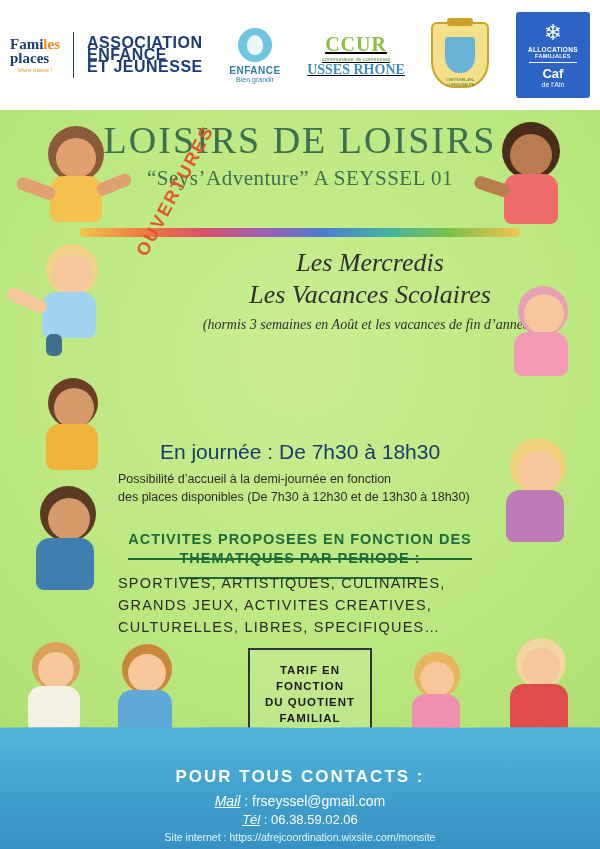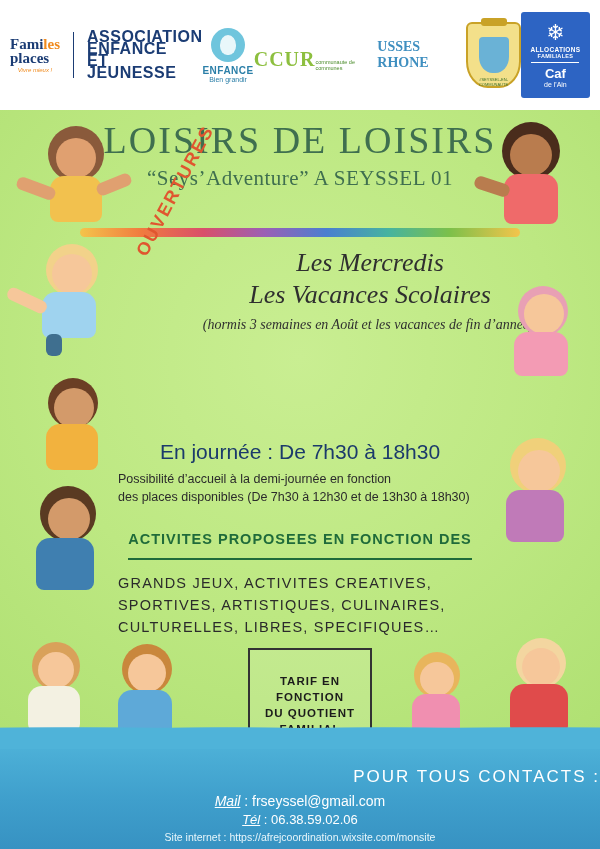--- a/index.html
+++ b/index.html
@@ -33,21 +33,21 @@
   .enfance-circle{
     width:34px;height:34px;border-radius:50%;
     background:#6fc5dd;position:relative;
   }
   .enfance-circle:after{
     content:"";position:absolute;left:9px;top:7px;width:16px;height:20px;
     border-radius:50% 50% 45% 45%;background:#ffffff;opacity:.85;
   }
   .enfance-label{font-size:10px;font-weight:bold;color:#2b7fa8;margin-top:3px;letter-spacing:.5px;}
   .enfance-sub{font-size:7px;color:#2b7fa8;}
-  .ccur{display:flex;flex-direction:row;align-items:flex-end;}
+  .ccur{display:flex;flex-direction:column;align-items:center;text-decoration:underline;}
   .ccur-top{font-family:"Liberation Serif",serif;font-weight:bold;font-size:20px;color:#8dbf3f;letter-spacing:1px;}
   .ccur-mid{font-size:5.5px;color:#4b8c2b;}
   .ccur-bot{font-family:"Liberation Serif",serif;font-weight:bold;font-size:14px;color:#3f8fc0;}
   .blason{
     width:54px;height:62px;background:#f3e08a;
     border:2px solid #c9a227;border-radius:6px 6px 40% 40%;
     display:flex;align-items:center;justify-content:center;
     position:relative;
   }
   .blason .inner{width:30px;height:36px;background:#6ab2d6;border-radius:4px 4px 45% 45%;}
@@ -107,40 +107,40 @@
     font-size:14.5px;font-weight:bold;color:#1f6b3a;letter-spacing:1px;line-height:19px;
   }
   .activites-title span{border-bottom:2px solid #1f6b3a;padding-bottom:11px;}
   .activites-list{
     position:absolute;top:572px;left:118px;width:400px;
     font-size:14.5px;color:#2b2b2b;letter-spacing:1.2px;line-height:22px;
   }
 
   .tarif{
     position:absolute;top:648px;left:248px;width:108px;
-    border:2px solid #333;padding:23px 6px;text-align:center;
+    border:2px solid #333;padding:12px 6px;text-align:center;
     font-size:11.5px;font-weight:bold;color:#1b1b1b;letter-spacing:1px;line-height:16px;
     background:rgba(255,255,255,0.12);
   }
 
   
   .water{
     position:absolute;left:0;right:0;bottom:0;height:110px;
     background:linear-gradient(180deg,#4fb3d9 0%,#3f9fcc 55%,#3792c2 100%);
   }
   .water:before{
     content:"";position:absolute;top:-16px;left:0;right:0;height:26px;
     background:radial-gradient(ellipse at 12% 100%, #4fb3d9 58%, transparent 60%),
                radial-gradient(ellipse at 38% 100%, #4fb3d9 58%, transparent 60%),
                radial-gradient(ellipse at 64% 100%, #4fb3d9 58%, transparent 60%),
                radial-gradient(ellipse at 90% 100%, #4fb3d9 58%, transparent 60%);
   }
   .contacts{
-    position:absolute;left:0;right:0;bottom:62px;text-align:right;
-    color:#ffffff;font-size:17px;letter-spacing:2px;
+    position:absolute;left:0;right:0;bottom:62px;text-align:center;
+    color:#ffffff;font-size:17px;letter-spacing:2px;font-weight:bold;
   }
   .mail{position:absolute;left:0;right:0;bottom:40px;text-align:center;color:#ffffff;font-size:14px;}
   .tel{position:absolute;left:0;right:0;bottom:22px;text-align:center;color:#ffffff;font-size:13px;}
   .site{position:absolute;left:0;right:0;bottom:6px;text-align:center;color:#e7f6fb;font-size:10.5px;}
   .u{text-decoration:underline;font-style:italic;}
 
   
   .kid{position:absolute;}
   .head{border-radius:50%;position:absolute;}
   .body{position:absolute;border-radius:14px 14px 8px 8px;}
@@ -214,24 +214,25 @@
   </div>
 
   <div class="horaire">En journée : De 7h30 à 18h30</div>
   <div class="possib">
     <div>Possibilité d’accueil à la demi-journée en fonction</div>
     <div>des places disponibles (De 7h30 à 12h30 et de 13h30 à 18h30)</div>
   </div>
 
   <div class="activites-title">
     <span>ACTIVITES PROPOSEES EN FONCTION DES</span><br>
+    <span>THEMATIQUES PAR PERIODE :</span>
   </div>
   <div class="activites-list">
+    <div>SPORTIVES, ARTISTIQUES, CULINAIRES,</div>
     <div>GRANDS JEUX, ACTIVITES CREATIVES,</div>
-    <div>SPORTIVES, ARTISTIQUES, CULINAIRES,</div>
     <div>CULTURELLES, LIBRES, SPECIFIQUES…</div>
   </div>
 
   <div class="tarif">
     <div>TARIF EN</div>
     <div>FONCTION</div>
     <div>DU QUOTIENT</div>
     <div>FAMILIAL</div>
   </div>
 

